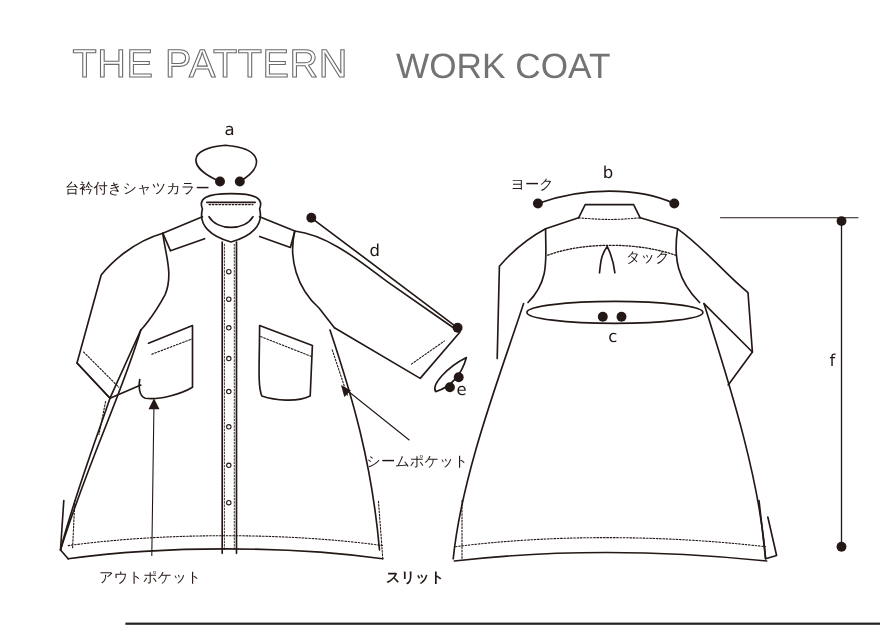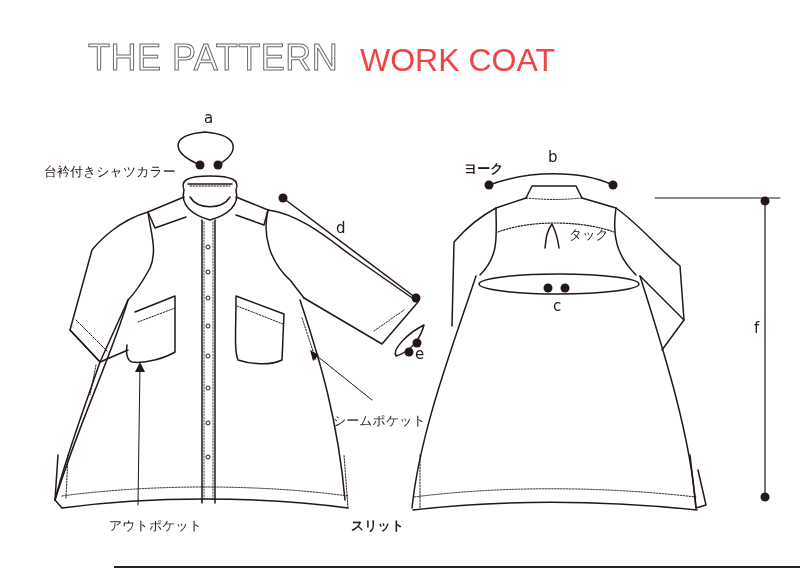--- a/index.html
+++ b/index.html
@@ -1,18 +1,18 @@
 <!DOCTYPE html>
 <html><head>
 <meta charset="utf-8">
 <style>
   html,body{margin:0;padding:0;background:#fff;}
   body{width:800px;height:577px;position:relative;overflow:hidden;font-family:"DejaVu Sans","Liberation Sans",sans-serif;color:#231815;}
-  .title-outline{position:absolute;left:88px;top:40px;font-family:"Liberation Sans",sans-serif;font-size:36px;letter-spacing:0.5px;color:#fff;-webkit-text-stroke:1px #6b6b6b;font-weight:normal;line-height:1;}
-  .title-main{position:absolute;left:360px;top:44px;font-family:"Liberation Sans",sans-serif;font-size:32px;color:#ef4444;line-height:1;}
+  .title-outline{position:absolute;left:66px;top:40px;font-family:"Liberation Sans",sans-serif;font-size:36px;letter-spacing:0.5px;color:#fff;-webkit-text-stroke:1px #6b6b6b;font-weight:normal;line-height:1;}
+  .title-main{position:absolute;left:360px;top:44px;font-family:"Liberation Sans",sans-serif;font-size:32px;color:#737373;line-height:1;}
   svg.art{position:absolute;left:0;top:0;}
   .lbl{position:absolute;font-size:13px;line-height:1;white-space:nowrap;color:#231815;}
   .lbl.letter{font-size:15px;}
   .footer-rule{position:absolute;left:114px;top:566px;width:686px;height:2px;background:#222;}
 </style>
 </head>
 <body>
 
 <div class="title-outline">THE PATTERN</div>
 <div class="title-main">WORK COAT</div>
@@ -132,26 +132,26 @@
       <circle cx="208" cy="423" r="2"></circle>
       <circle cx="208" cy="457" r="2"></circle>
     </g>
 
     <path d="M140,362 L135,372 L145,372 Z"></path>
     <path d="M310,350 L313,361 L319,355 Z"></path>
   </g>
 </svg>
 
 <div class="lbl letter" style="left:204px;top:111px;">a</div>
-<div class="lbl" style="left:44px;top:165px;">台衿付きシャツカラー</div>
+<div class="lbl" style="left:59px;top:165px;">台衿付きシャツカラー</div>
 <div class="lbl letter" style="left:336px;top:221px;">d</div>
 <div class="lbl letter" style="left:415px;top:347px;">e</div>
 <div class="lbl" style="left:333px;top:414px;">シームポケット</div>
-<div class="lbl" style="left:90px;top:519px;margin-left:19px;">アウトポケット</div>
+<div class="lbl" style="left:90px;top:519px;">アウトポケット</div>
 <div class="lbl" style="left:351px;top:519px;font-weight:bold;">スリット</div>
 
-<div class="lbl" style="left:464px;top:162px;font-weight:bold;">ヨーク</div>
+<div class="lbl" style="left:464px;top:162px;">ヨーク</div>
 <div class="lbl letter" style="left:548px;top:150px;">b</div>
 <div class="lbl" style="left:569px;top:228px;">タック</div>
 <div class="lbl letter" style="left:553px;top:299px;">c</div>
 <div class="lbl letter" style="left:754px;top:321px;">f</div>
 
 <div class="footer-rule"></div>
 
 </body></html>

